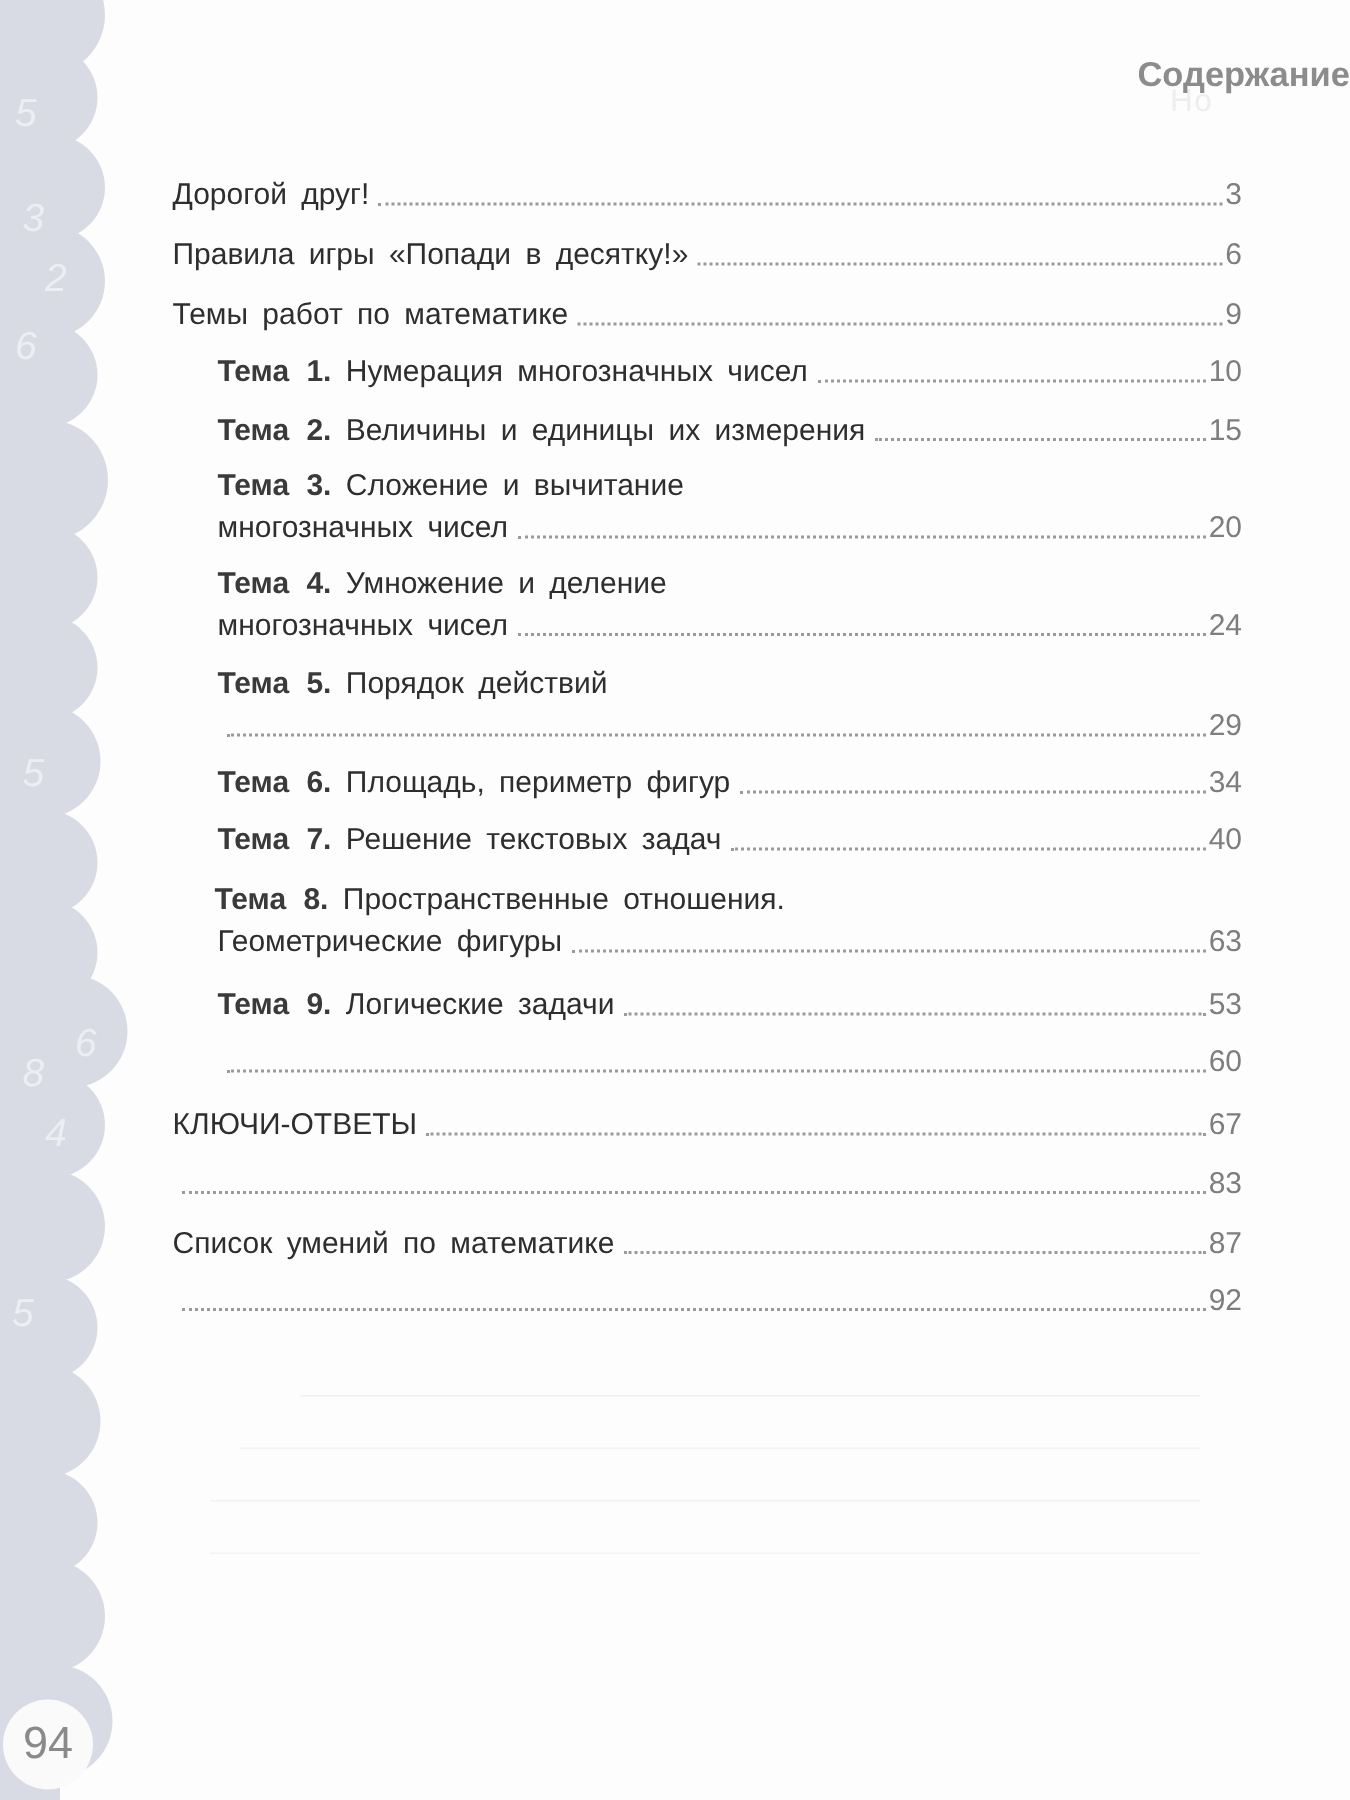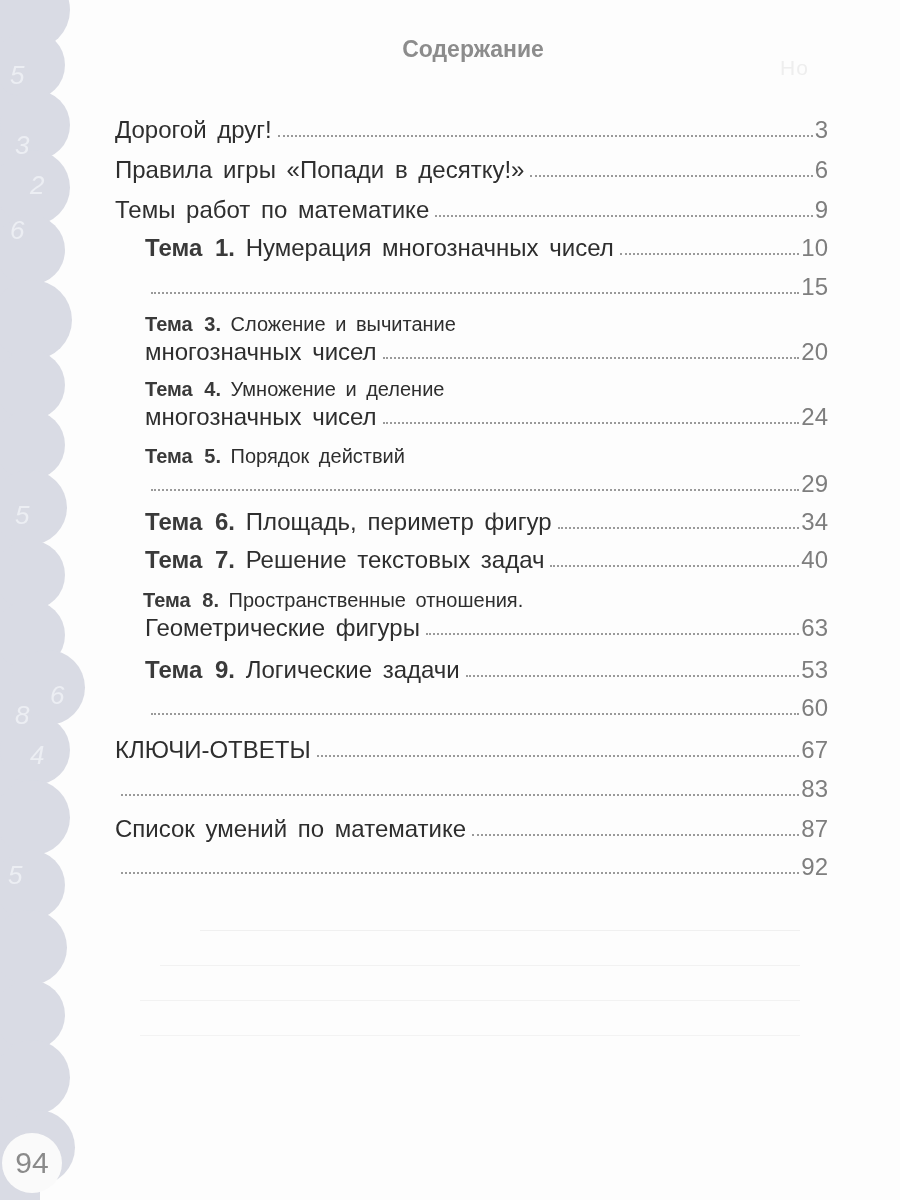--- a/index.html
+++ b/index.html
@@ -27,29 +27,29 @@
     position:absolute; left:2px; top:1133px; width:60px; height:60px;
     border-radius:50%; background:#fafafa;
     display:flex; align-items:center; justify-content:center;
     font-size:30px; color:#8a8a8a;
   }
   .bleed {
     position:absolute; color:#eeeeee; font-size:21px; white-space:nowrap;
     letter-spacing:1px;
   }
   .title {
-    position:absolute; left:0; right:0; top:36px; text-align:center;
+    position:absolute; left:0; right:0; top:36px; text-align:right;
     padding-left:46px;
     font-weight:bold; font-size:23px; color:#8c8c8c;
   }
   .toc { position:absolute; left:115px; top:112px; width:713px; }
   .entry {
     position:absolute; left:0; width:713px; height:30px;
     display:flex; align-items:flex-end;
-    font-size:24px; line-height:24px;
+    font-size:20px; line-height:24px;
   }
   .entry.sub { left:30px; width:683px; }
   .entry.sub2 { left:30px; width:683px;text-align:center; }
   .entry .label { white-space:nowrap; word-spacing:4px; }
   .entry .label b { font-weight:bold; color:#3a3a3a; word-spacing:6px; }
   .entry .dots {
     flex:1; margin:0 2px 5px 6px; border-bottom:2px dotted #9a9a9a; height:1px;
   }
   .entry .page { color:#7e7e7e; white-space:nowrap; }
   .line-only {
@@ -123,20 +123,21 @@
     <span class="page">9</span>
   </div>
 
   <div class="entry sub" style="top:118px">
     <span class="label"><b>Тема 1.</b> <span>Нумерация многозначных чисел</span></span>
     <span class="dots"></span>
     <span class="page">10</span>
   </div>
 
   <div class="entry sub" style="top:157px">
+    <span class="label"><b>Тема 2.</b> <span>Величины и единицы их измерения</span></span>
     <span class="dots"></span>
     <span class="page">15</span>
   </div>
 
   <div class="line-only" style="left:30px;top:200px">
     <b>Тема 3.</b> <span>Сложение и вычитание</span>
   </div>
   <div class="entry sub2" style="top:222px">
     <span class="label">многозначных чисел</span>
     <span class="dots"></span>

